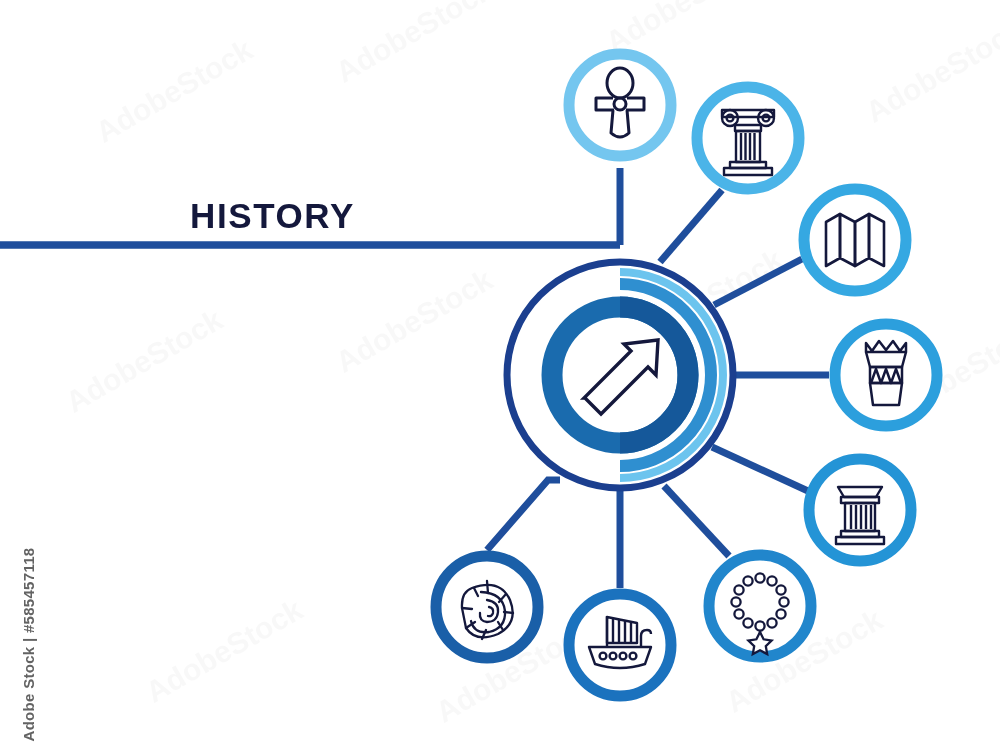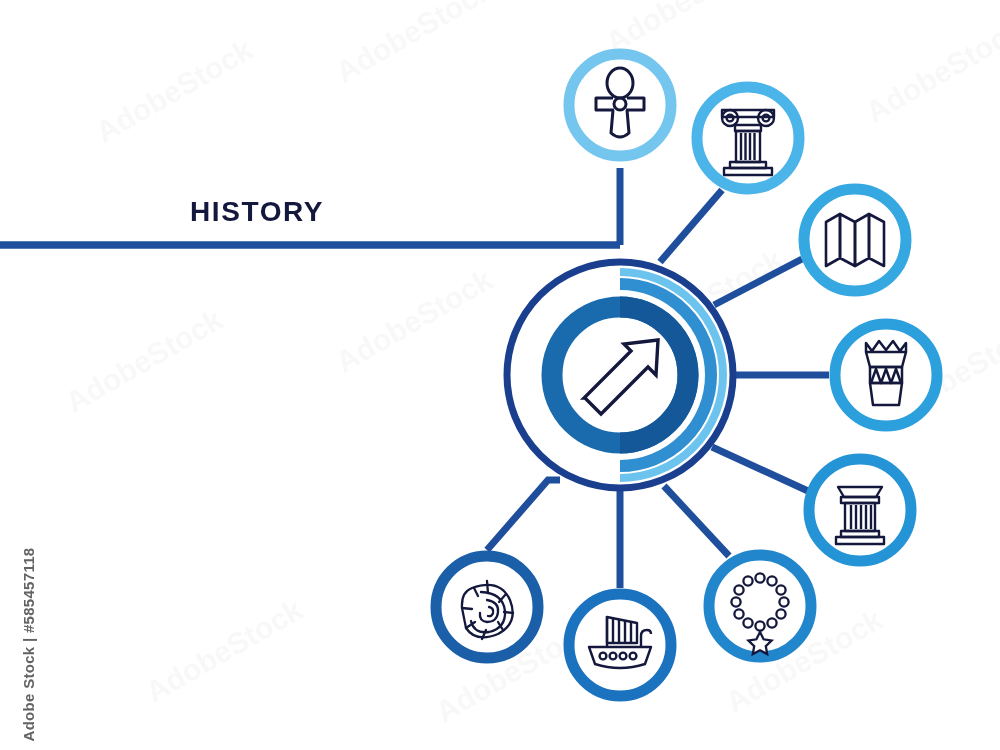--- a/index.html
+++ b/index.html
@@ -22,21 +22,21 @@
     left: 0;
     top: 0;
     width: 1000px;
     height: 750px;
   }
   .page-title {
     position: absolute;
     left: 190px;
     top: 198px;
     font-family: "Liberation Sans", sans-serif;
-    font-size: 28px;
+    font-size: 35px;
     font-weight: bold;
     letter-spacing: 1.6px;
     color: #14183c;
     white-space: nowrap;
     line-height: 1;
   }
   .wm-vertical {
     position: absolute;
     left: -102px;
     top: 603px;

